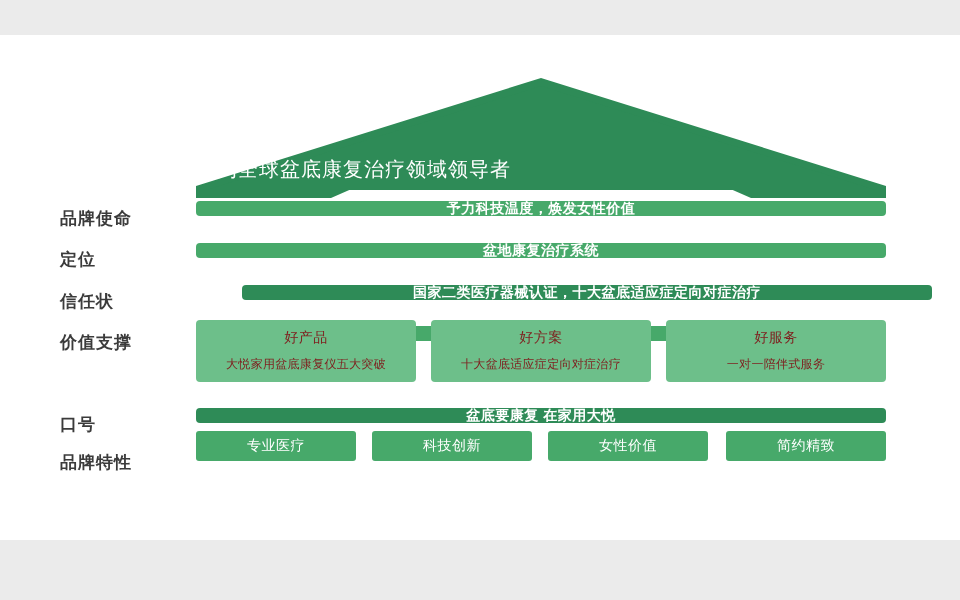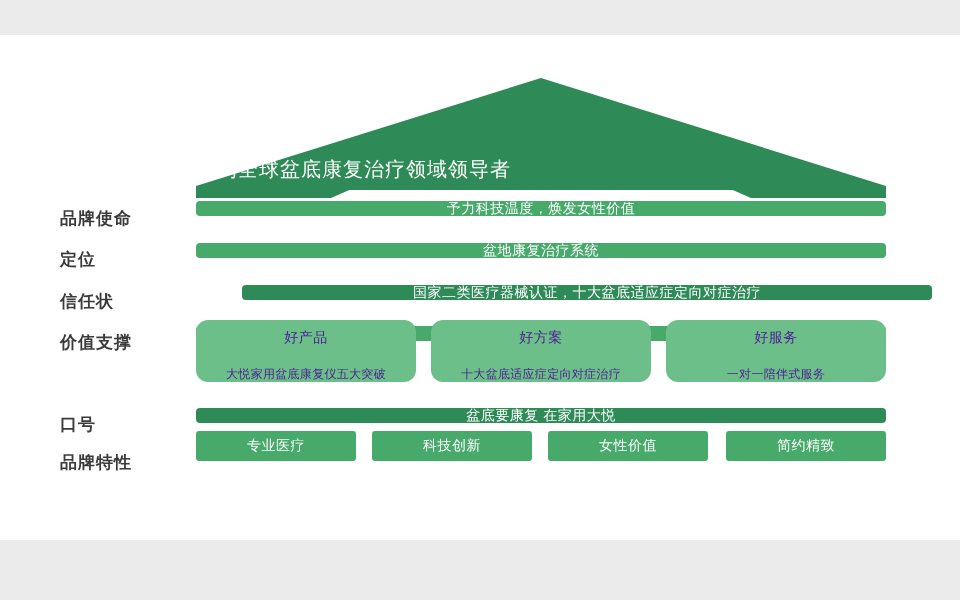--- a/index.html
+++ b/index.html
@@ -83,48 +83,48 @@
     color: #ffffff;
     font-size: 14px;
     display: flex;
     align-items: center;
     justify-content: center;
     letter-spacing: 0.5px;
     box-sizing: border-box;
   }
   .bar.light { background: #47a96a; }
   .bar.dark  { background: #2e8b57; }
-  .bar.h32 { height: 15px; }
+  .bar.h32 { height: 15px; font-weight: bold; }
 
   
   .col-group {
     position: absolute;
     left: 196px;
     top: 285px;
     width: 690px;
     height: 62px;
   }
   .col {
     position: absolute;
     top: 0;
     height: 62px;
     background: #6dbf8a;
-    border-radius: 12px;
-    color: #4c1d95;
+    border-radius: 4px;
+    color: #7f1d1d;
     text-align: center;
     box-sizing: border-box;
     padding-top: 9px;
   }
   .col-title {
     font-size: 14px;
     letter-spacing: 0.5px;
   }
   .col-desc {
     font-size: 12px;
-    margin-top: 19px;
+    margin-top: 9px;
     letter-spacing: 0.3px;
   }
   .col0 { left: 0px;   width: 220px; }
   .col1 { left: 235px; width: 220px; }
   .col2 { left: 470px; width: 220px; }
 
   
   .trait-group {
     position: absolute;
     left: 196px;

